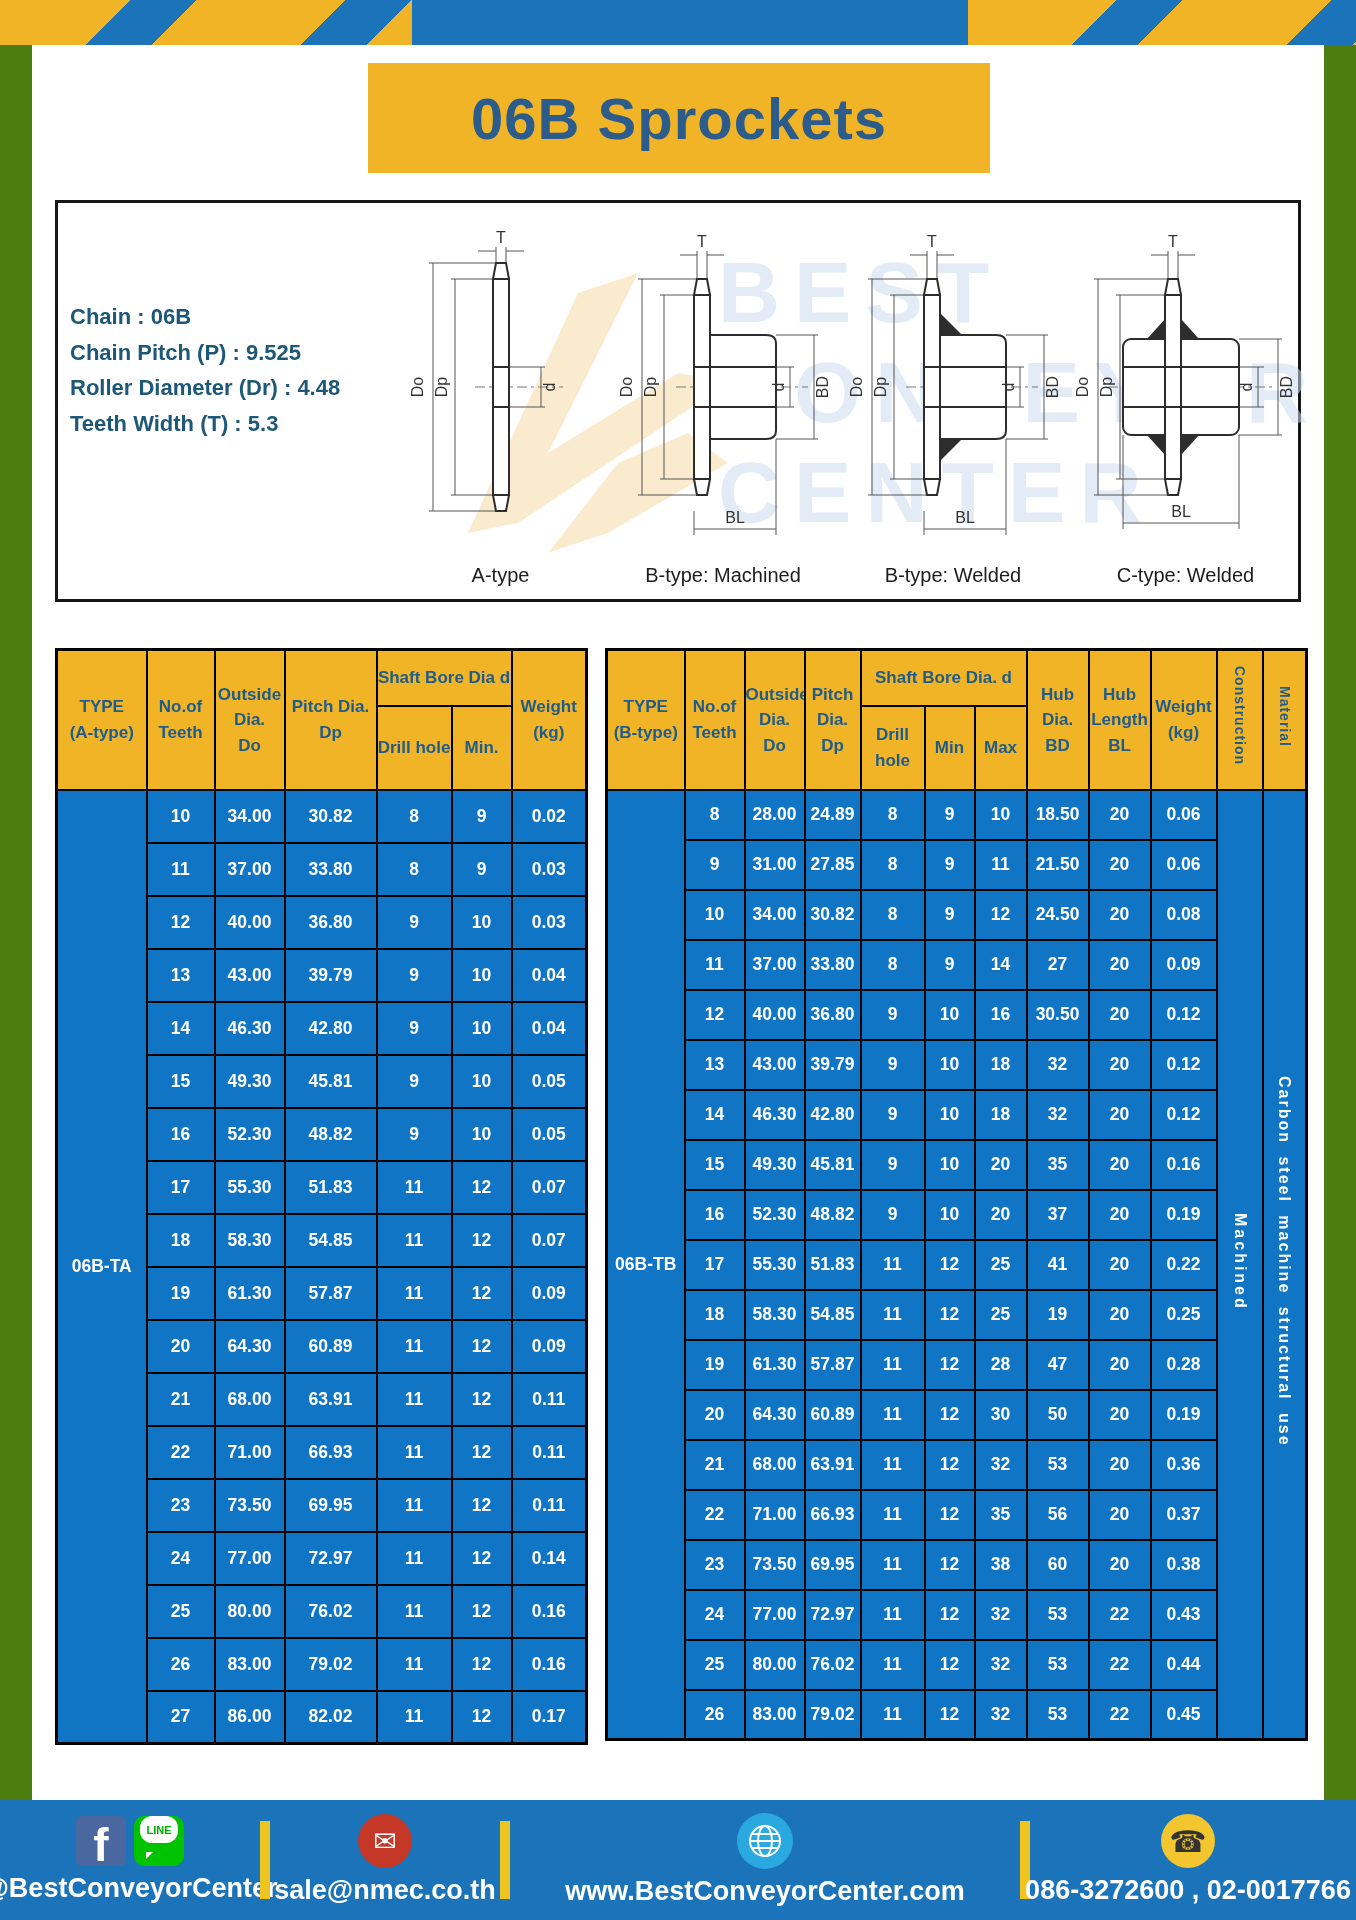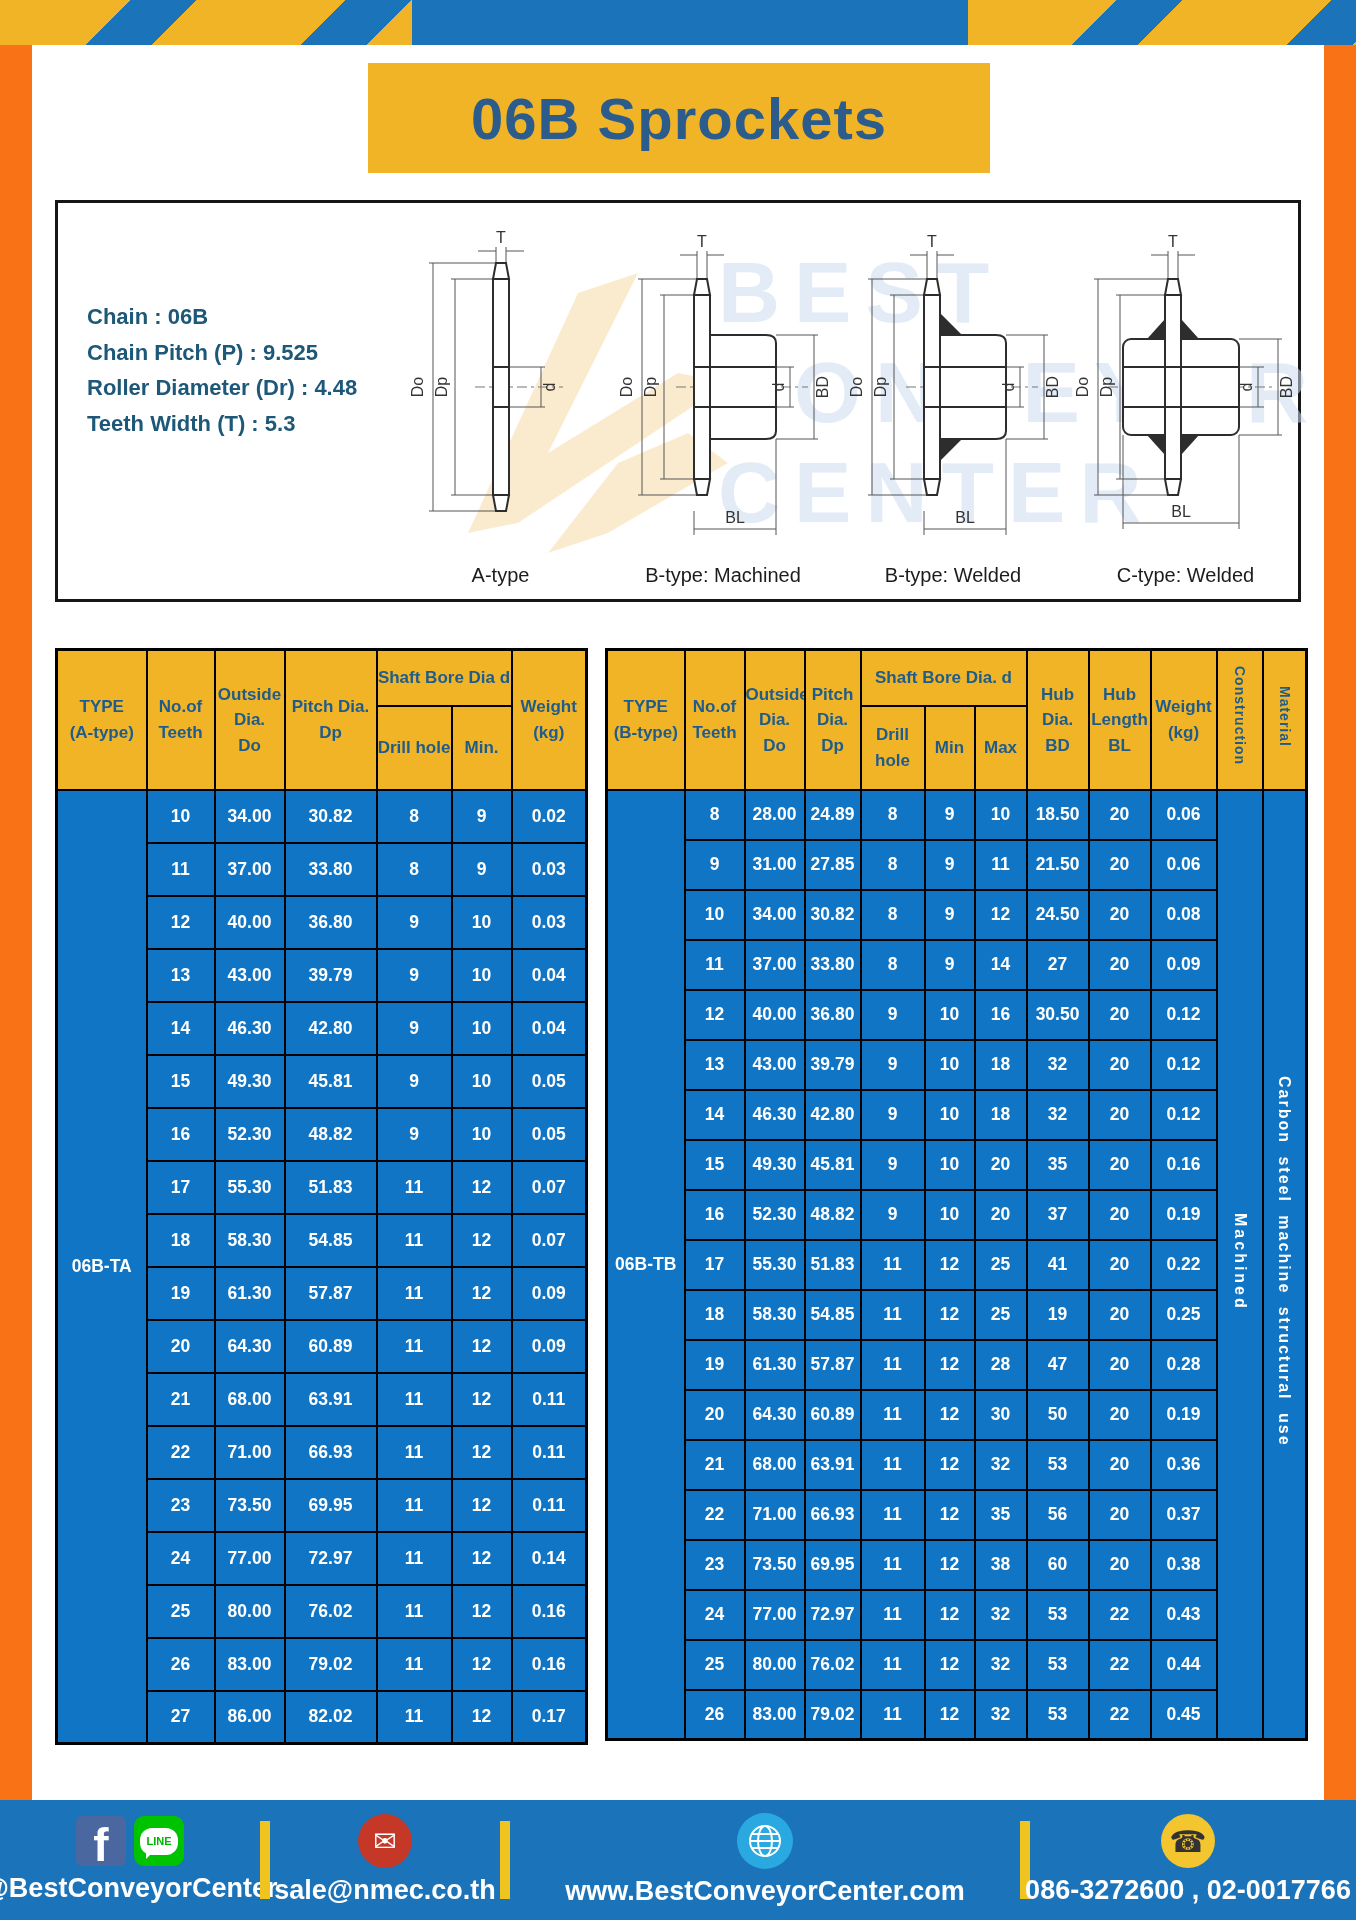--- a/index.html
+++ b/index.html
@@ -1,36 +1,36 @@
 <!DOCTYPE html>
 <html><head>
 <meta charset="utf-8">
 <style>
   html,body{margin:0;padding:0;}
   body{font-family:"Liberation Sans", sans-serif; background:#666;}
-  .page{position:relative;width:1356px;height:1920px;background:#f97316;overflow:hidden;margin:0 auto;}
+  .page{position:relative;width:1356px;height:1920px;background:#4d7c0f;overflow:hidden;margin:0 auto;}
 
   
   .stripe-band{position:absolute;top:0;left:0;width:1356px;height:45px;background:#1b73ba;overflow:hidden;}
   .stripes{position:absolute;top:0;height:45px;background:repeating-linear-gradient(135deg,#f0b426 0 105px,#1b73ba 105px 152px);}
   .stripes-left{left:-18px;width:430px;}
   .stripes-right{right:-12px;width:400px;}
 
   
   .content{position:absolute;left:32px;top:45px;width:1292px;height:1755px;background:#ffffff;}
 
   .title-box{position:absolute;left:336px;top:18px;width:622px;height:110px;background:#f0b426;
     display:flex;align-items:center;justify-content:center;}
   .title-box span{font-size:58px;font-weight:bold;color:#2b5c8c;letter-spacing:1px;}
 
   
   .diagram-panel{position:absolute;left:23px;top:155px;width:1240px;height:396px;background:#fff;border:3px solid #161616;}
   .watermark{position:absolute;left:660px;top:40px;z-index:0;color:#ccdcf0;font-weight:bold;opacity:.55;line-height:1.16;letter-spacing:14px;font-size:86px;}
   .wm-swoosh{position:absolute;left:370px;top:30px;z-index:0;opacity:.5;}
-  .specs{position:absolute;left:29px;top:96px;z-index:2;font-size:22px;font-weight:bold;color:#1d5878;line-height:1.62;}
+  .specs{position:absolute;left:12px;top:96px;z-index:2;font-size:22px;font-weight:bold;color:#1d5878;line-height:1.62;}
   .diagrams{position:absolute;left:335px;top:6px;right:4px;bottom:4px;display:flex;z-index:1;}
   .diag{flex:1;display:flex;flex-direction:column;align-items:center;justify-content:flex-end;}
   .diag svg{display:block;}
   .diag figcaption{font-size:20px;color:#1c1c1c;margin:2px 0 8px 0;}
   figure{margin:0;}
   .dimtxt{font-size:16px;fill:#333;}
 
   
   .tbl{position:absolute;border-collapse:collapse;background:#1175c6;table-layout:fixed;border:3px solid #000;}
   .tbl th,.tbl td{border:2px solid #000;font-weight:bold;text-align:center;vertical-align:middle;padding:0;overflow:hidden;}
@@ -49,21 +49,21 @@
 
   
   .footer{position:absolute;left:0;top:1800px;width:1356px;height:120px;background:#1b73ba;display:flex;align-items:center;}
   .fsec{display:flex;flex-direction:column;align-items:center;justify-content:center;gap:7px;}
   .fsec .ftext{color:#fff;font-weight:bold;font-size:27px;white-space:nowrap;}
   .ficons{display:flex;gap:8px;align-items:center;}
   .fdiv{width:10px;height:78px;background:#f0c41e;flex:0 0 auto;}
   .s1{width:260px;} .s2{width:230px;} .s3{width:510px;} .s4{width:316px;}
   .fb-icon{width:50px;height:50px;background:#4a67a0;border-radius:6px;color:#fff;font-size:46px;font-weight:bold;
     display:flex;align-items:flex-end;justify-content:center;line-height:0.92;}
-  .line-icon{width:50px;height:50px;background:#00c300;border-radius:10px;display:flex;align-items:center;justify-content:center;position:relative;}
+  .line-icon{width:50px;height:50px;background:#00c300;border-radius:10px;display:flex;align-items:flex-start;justify-content:center;position:relative;}
   .line-bubble{width:38px;height:27px;background:#fff;border-radius:12px;display:flex;align-items:center;justify-content:center;
     font-size:11px;font-weight:bold;color:#00b300;}
   .line-bubble::after{content:"";position:absolute;left:12px;bottom:7px;width:0;height:0;
     border-left:7px solid #fff;border-bottom:7px solid transparent;}
   .mail-icon{width:54px;height:54px;background:#c53727;border-radius:50%;color:#fff;display:flex;align-items:center;justify-content:center;font-size:28px;}
   .globe-icon{width:56px;height:56px;background:#2aa9e0;border-radius:50%;display:flex;align-items:center;justify-content:center;}
   .phone-icon{width:54px;height:54px;background:#f3c52f;border-radius:50%;color:#333;display:flex;align-items:center;justify-content:center;font-size:30px;}
 </style>
 </head>
 <body>

